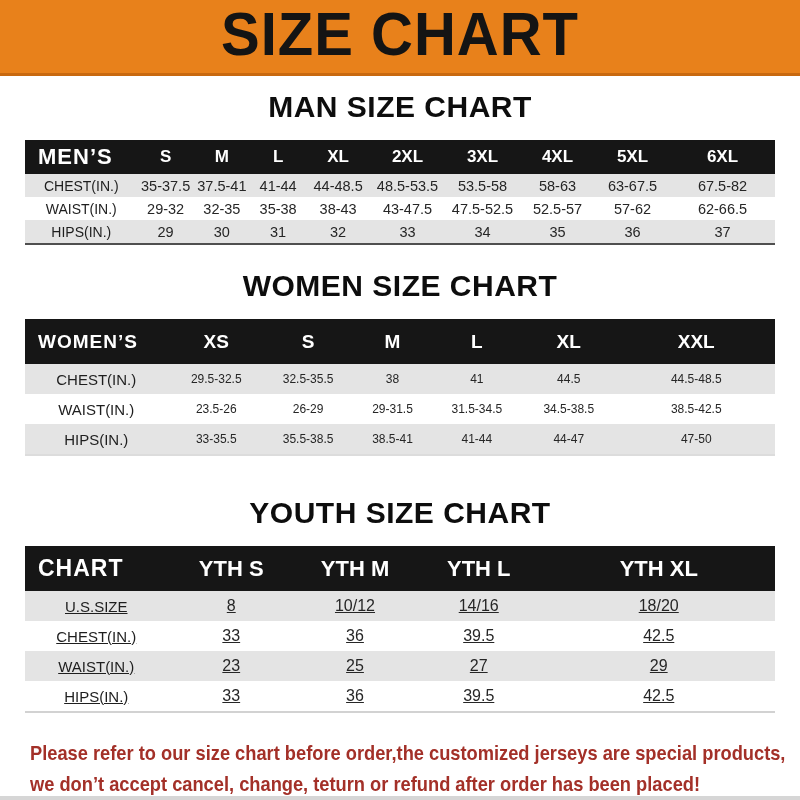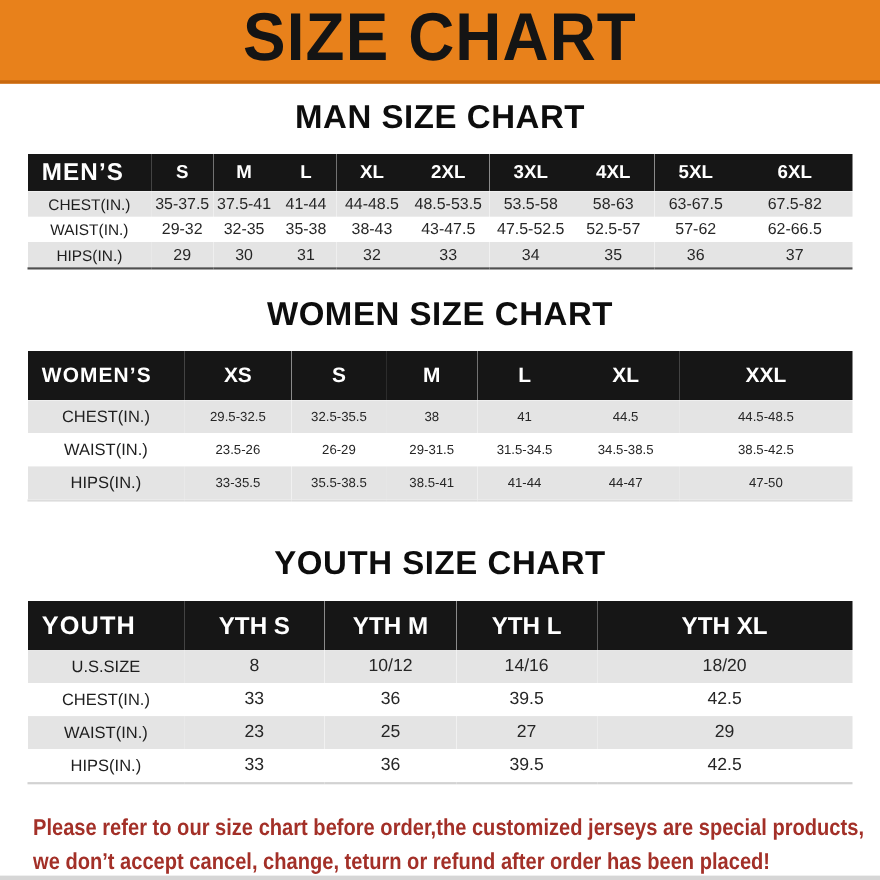--- a/index.html
+++ b/index.html
@@ -71,21 +71,21 @@
   .tbl-men                   { border-bottom: 2px solid #4f4f4f; }
 
   .tbl-women thead th          { height: 45px; font-size: 19px; }
   .tbl-women thead th.corner   { font-size: 19px; }
   .tbl-women tbody td          { height: 30px; font-size: 12px; }
   .tbl-women tbody td.rowlabel { font-size: 15px; }
   .tbl-women                   { border-bottom: 2px solid #dcdcdc; }
 
   .tbl-youth thead th          { height: 45px; font-size: 22px; }
   .tbl-youth thead th.corner   { font-size: 23px; }
-  .tbl-youth tbody td          { height: 30px; font-size: 16px; }
+  .tbl-youth tbody td          { height: 30px; font-size: 16px; text-decoration: underline; }
   .tbl-youth tbody td.rowlabel { font-size: 15px; }
   .tbl-youth                   { border-bottom: 2px solid #d2d2d2; }
 
   
   .footer-note {
     margin: 24px 0 0 30px;
     color: #A33028;
     font-size: 21px;
     line-height: 31px;
     font-weight: bold;
@@ -237,21 +237,21 @@
   <table class="size-table tbl-youth">
       <colgroup>
         <col style="width: 19%;">
         <col style="width: 17%;">
         <col style="width: 16%;">
         <col style="width: 17%;">
         <col style="width: 31%;">
       </colgroup>
       <thead>
         <tr>
-          <th class="corner">YOUTH</th>
+          <th class="corner">CHART</th>
           <th>YTH S</th>
           <th>YTH M</th>
           <th>YTH L</th>
           <th>YTH XL</th>
         </tr>
       </thead>
       <tbody>
         <tr class="stripe">
           <td class="rowlabel">U.S.SIZE</td>
           <td>8</td>

